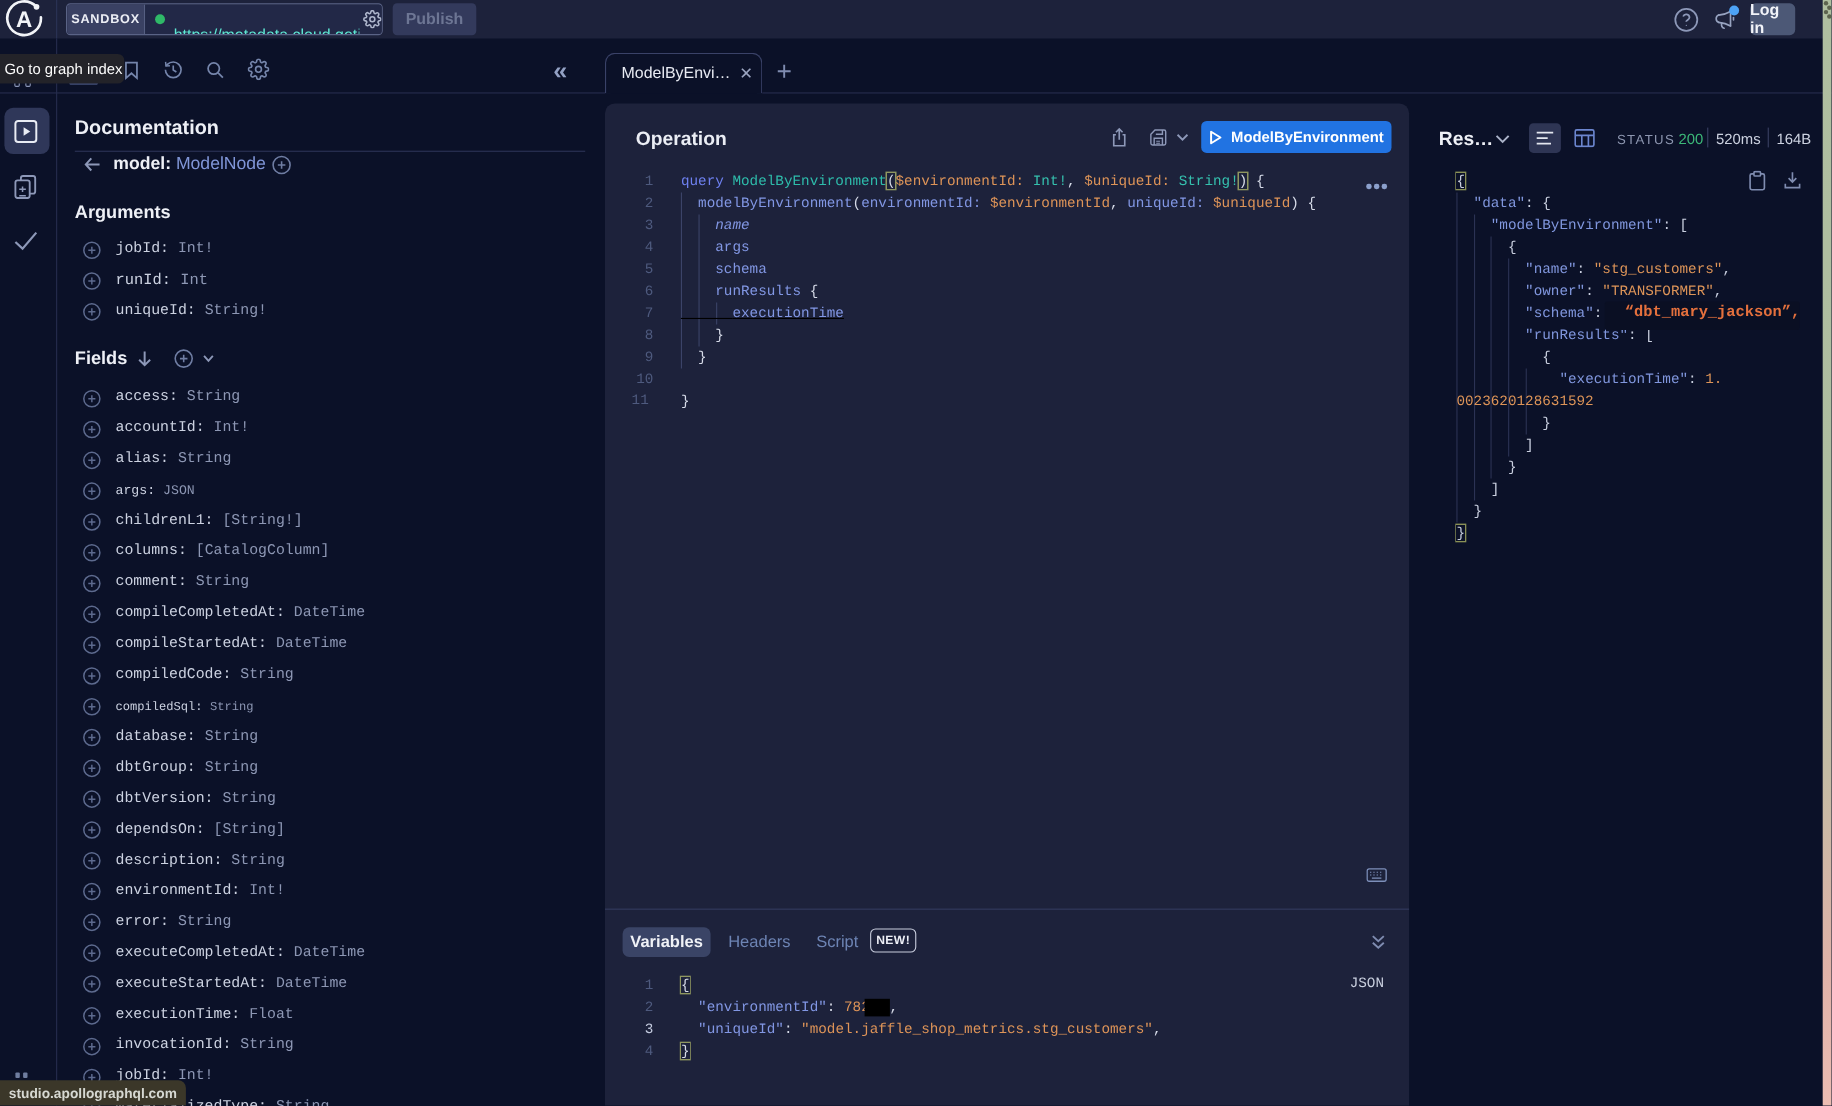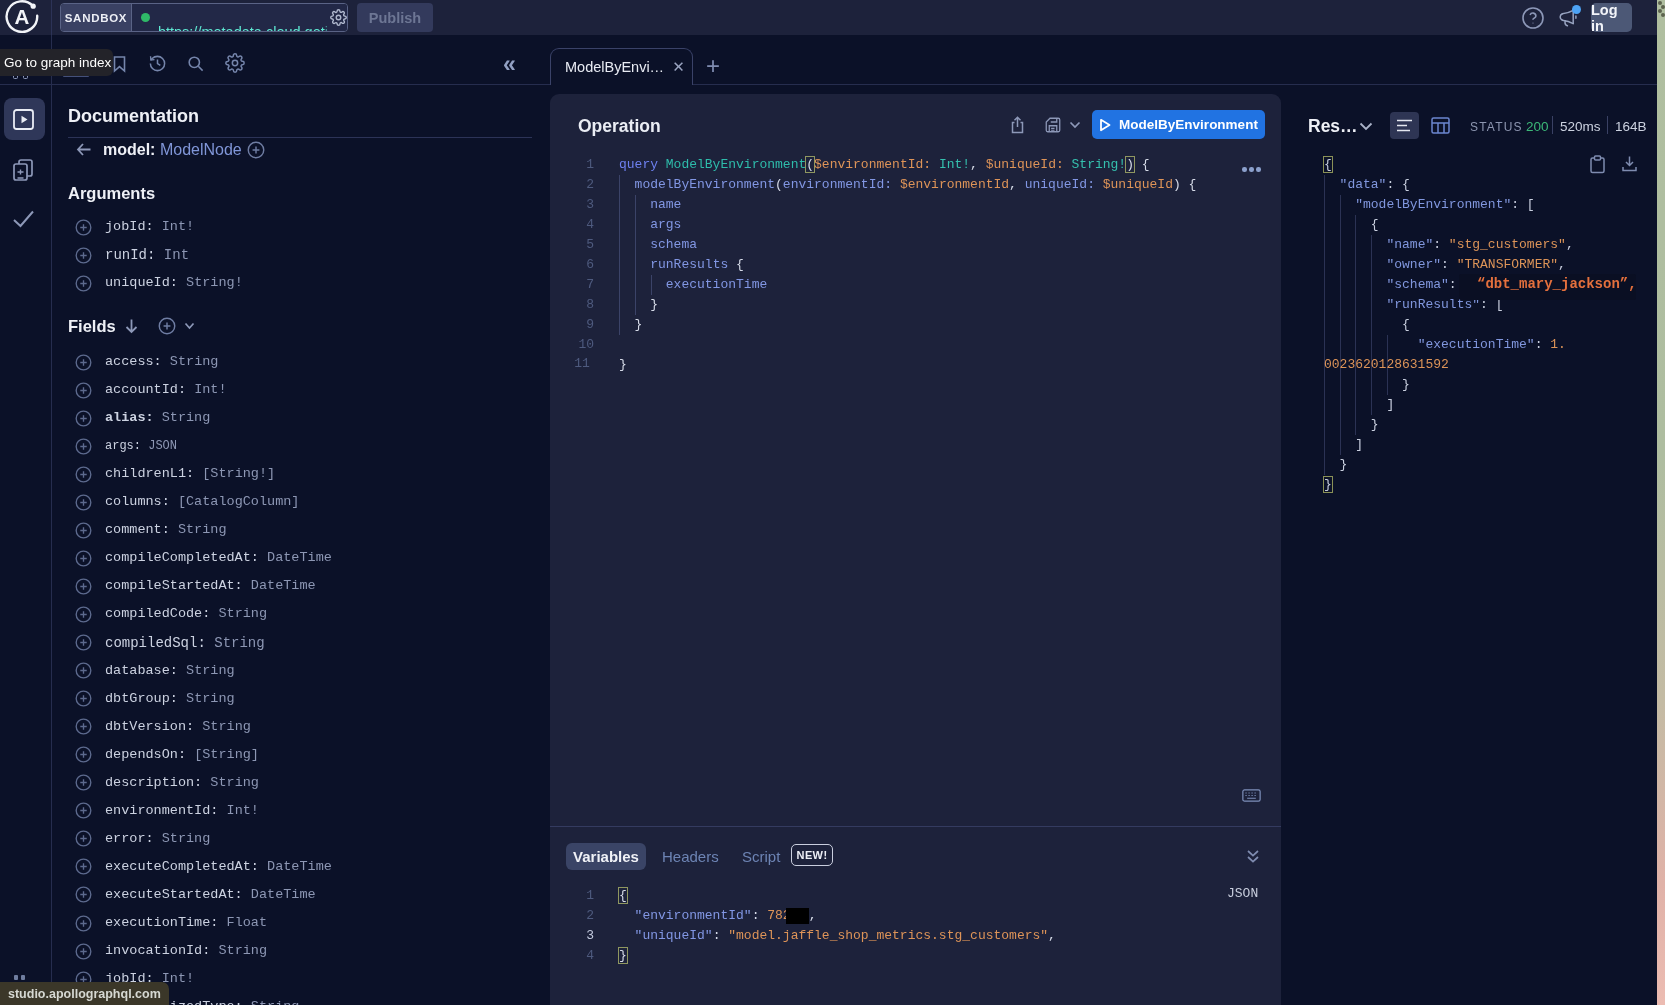--- a/index.html
+++ b/index.html
@@ -154,21 +154,21 @@
     <div class="abs mono" style="left:105px;top:352px;font-size:13.5px;"><span style="color:#ccd2e1;">access:</span> <span style="color:#8d97b4;">String</span></div>
     <svg class="abs" style="left:74.5px;top:381.55px;" width="17" height="17" viewBox="0 0 20 20" fill="none" stroke="#5d6a8e" stroke-width="1.6">
       <circle cx="10" cy="10" r="8.6"></circle>
       <path d="M10 6.2v7.6M6.2 10h7.6"></path>
     </svg>
     <div class="abs mono" style="left:105px;top:380.05px;font-size:13.5px;"><span style="color:#ccd2e1;">accountId:</span> <span style="color:#8d97b4;">Int!</span></div>
     <svg class="abs" style="left:74.5px;top:409.6px;" width="17" height="17" viewBox="0 0 20 20" fill="none" stroke="#5d6a8e" stroke-width="1.6">
       <circle cx="10" cy="10" r="8.6"></circle>
       <path d="M10 6.2v7.6M6.2 10h7.6"></path>
     </svg>
-    <div class="abs mono" style="left:105px;top:408.1px;font-size:13.5px;"><span style="color:#ccd2e1;font-weight:bold;">alias:</span> <span style="color:#8d97b4;">String</span></div>
+    <div class="abs mono" style="left:105px;top:408.1px;font-size:13.5px;"><span style="color:#ccd2e1;">alias:</span> <span style="color:#8d97b4;">String</span></div>
     <svg class="abs" style="left:74.5px;top:437.65000000000003px;" width="17" height="17" viewBox="0 0 20 20" fill="none" stroke="#5d6a8e" stroke-width="1.6">
       <circle cx="10" cy="10" r="8.6"></circle>
       <path d="M10 6.2v7.6M6.2 10h7.6"></path>
     </svg>
     <div class="abs mono" style="left:105px;top:436.15000000000003px;font-size:12px;"><span style="color:#ccd2e1;">args:</span> <span style="color:#8d97b4;">JSON</span></div>
     <svg class="abs" style="left:74.5px;top:465.70000000000005px;" width="17" height="17" viewBox="0 0 20 20" fill="none" stroke="#5d6a8e" stroke-width="1.6">
       <circle cx="10" cy="10" r="8.6"></circle>
       <path d="M10 6.2v7.6M6.2 10h7.6"></path>
     </svg>
     <div class="abs mono" style="left:105px;top:464.20000000000005px;font-size:13.5px;"><span style="color:#ccd2e1;">childrenL1:</span> <span style="color:#8d97b4;">[String!]</span></div>
@@ -194,21 +194,21 @@
     <div class="abs mono" style="left:105px;top:576.4px;font-size:13.5px;"><span style="color:#ccd2e1;">compileStartedAt:</span> <span style="color:#8d97b4;">DateTime</span></div>
     <svg class="abs" style="left:74.5px;top:605.9499999999999px;" width="17" height="17" viewBox="0 0 20 20" fill="none" stroke="#5d6a8e" stroke-width="1.6">
       <circle cx="10" cy="10" r="8.6"></circle>
       <path d="M10 6.2v7.6M6.2 10h7.6"></path>
     </svg>
     <div class="abs mono" style="left:105px;top:604.4499999999999px;font-size:13.5px;"><span style="color:#ccd2e1;">compiledCode:</span> <span style="color:#8d97b4;">String</span></div>
     <svg class="abs" style="left:74.5px;top:633.9999999999999px;" width="17" height="17" viewBox="0 0 20 20" fill="none" stroke="#5d6a8e" stroke-width="1.6">
       <circle cx="10" cy="10" r="8.6"></circle>
       <path d="M10 6.2v7.6M6.2 10h7.6"></path>
     </svg>
-    <div class="abs mono" style="left:105px;top:632.4999999999999px;font-size:14px;"><span style="color:#ccd2e1;">compiledSql:</span> <span style="color:#8d97b4;">String</span></div>
+    <div class="abs mono" style="left:105px;top:632.4999999999999px;font-size:11px;"><span style="color:#ccd2e1;">compiledSql:</span> <span style="color:#8d97b4;">String</span></div>
     <svg class="abs" style="left:74.5px;top:662.0499999999998px;" width="17" height="17" viewBox="0 0 20 20" fill="none" stroke="#5d6a8e" stroke-width="1.6">
       <circle cx="10" cy="10" r="8.6"></circle>
       <path d="M10 6.2v7.6M6.2 10h7.6"></path>
     </svg>
     <div class="abs mono" style="left:105px;top:660.5499999999998px;font-size:13.5px;"><span style="color:#ccd2e1;">database:</span> <span style="color:#8d97b4;">String</span></div>
     <svg class="abs" style="left:74.5px;top:690.0999999999998px;" width="17" height="17" viewBox="0 0 20 20" fill="none" stroke="#5d6a8e" stroke-width="1.6">
       <circle cx="10" cy="10" r="8.6"></circle>
       <path d="M10 6.2v7.6M6.2 10h7.6"></path>
     </svg>
     <div class="abs mono" style="left:105px;top:688.5999999999998px;font-size:13.5px;"><span style="color:#ccd2e1;">dbtGroup:</span> <span style="color:#8d97b4;">String</span></div>
@@ -297,29 +297,29 @@
 
 <div id="op-editor">
     <div class="abs" style="left:619px;top:175px;width:1px;height:160px;background:#3b4368;"></div>
     <div class="abs" style="left:635px;top:195px;width:1px;height:120px;background:#3b4368;"></div>
     <div class="abs" style="left:651px;top:275px;width:1px;height:20px;background:#3b4368;"></div>
     <div class="abs mono" style="left:570px;top:155px;width:24px;text-align:right;color:#4e5a7e;">1</div>
     <div class="abs mono" style="left:619px;top:155px;"><span style="color:#6e80f0;">query </span><span style="color:#2ebcab;">ModelByEnvironment</span><span style="color:#d6dbe8;box-shadow:0 0 0 1px #8f9760;">(</span><span style="color:#de9458;">$environmentId</span><span style="color:#de9458;">: </span><span style="color:#35c0ae;">Int!</span><span style="color:#d6dbe8;">, </span><span style="color:#de9458;">$uniqueId</span><span style="color:#de9458;">: </span><span style="color:#35c0ae;">String!</span><span style="color:#d6dbe8;box-shadow:0 0 0 1px #8f9760;">)</span><span style="color:#d6dbe8;"> {</span></div>
     <div class="abs mono" style="left:570px;top:175px;width:24px;text-align:right;color:#4e5a7e;">2</div>
     <div class="abs mono" style="left:619px;top:175px;">  <span style="color:#8297e4;">modelByEnvironment</span><span style="color:#d6dbe8;">(</span><span style="color:#8297e4;">environmentId:</span> <span style="color:#de9458;">$environmentId</span><span style="color:#d6dbe8;">, </span><span style="color:#8297e4;">uniqueId:</span> <span style="color:#de9458;">$uniqueId</span><span style="color:#d6dbe8;">) {</span></div>
     <div class="abs mono" style="left:570px;top:195px;width:24px;text-align:right;color:#4e5a7e;">3</div>
-    <div class="abs mono" style="left:619px;top:195px;">    <span style="color:#8297e4;">name</span></div>
+    <div class="abs mono" style="left:619px;top:195px;font-style:italic;">    <span style="color:#8297e4;">name</span></div>
     <div class="abs mono" style="left:570px;top:215px;width:24px;text-align:right;color:#4e5a7e;">4</div>
     <div class="abs mono" style="left:619px;top:215px;">    <span style="color:#8297e4;">args</span></div>
     <div class="abs mono" style="left:570px;top:235px;width:24px;text-align:right;color:#4e5a7e;">5</div>
     <div class="abs mono" style="left:619px;top:235px;">    <span style="color:#8297e4;">schema</span></div>
     <div class="abs mono" style="left:570px;top:255px;width:24px;text-align:right;color:#4e5a7e;">6</div>
     <div class="abs mono" style="left:619px;top:255px;">    <span style="color:#8297e4;">runResults</span><span style="color:#d6dbe8;"> {</span></div>
     <div class="abs mono" style="left:570px;top:275px;width:24px;text-align:right;color:#4e5a7e;">7</div>
-    <div class="abs mono" style="left:619px;top:275px;">      <span style="color:#8297e4;">executionTime</span></div>
+    <div class="abs mono" style="left:619px;top:275px;text-decoration:underline;">      <span style="color:#8297e4;">executionTime</span></div>
     <div class="abs mono" style="left:570px;top:295px;width:24px;text-align:right;color:#4e5a7e;">8</div>
     <div class="abs mono" style="left:619px;top:295px;">    <span style="color:#d6dbe8;">}</span></div>
     <div class="abs mono" style="left:570px;top:315px;width:24px;text-align:right;color:#4e5a7e;">9</div>
     <div class="abs mono" style="left:619px;top:315px;">  <span style="color:#d6dbe8;">}</span></div>
     <div class="abs mono" style="left:570px;top:335px;width:24px;text-align:right;color:#4e5a7e;">10</div>
     <div class="abs mono" style="left:619px;top:335px;"></div>
     <div class="abs mono" style="left:570px;top:354px;width:24px;text-align:center;color:#4e5a7e;">11</div>
     <div class="abs mono" style="left:619px;top:355px;"><span style="color:#d6dbe8;">}</span></div>
     <div class="abs" style="left:1242px;top:167px;width:4.5px;height:4.5px;border-radius:50%;background:#8ba0cc;"></div>
     <div class="abs" style="left:1249px;top:167px;width:4.5px;height:4.5px;border-radius:50%;background:#8ba0cc;"></div>

